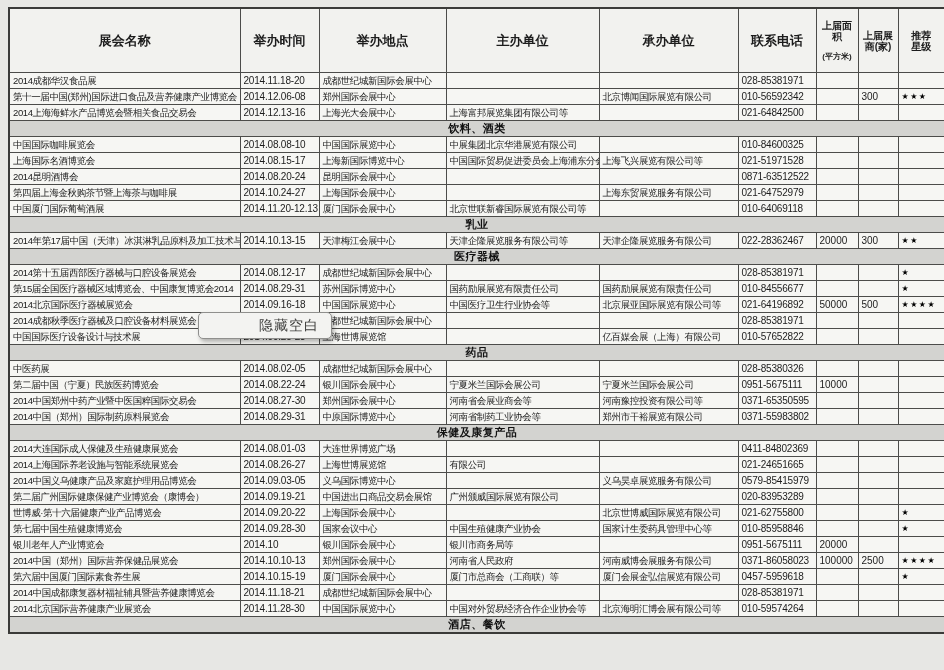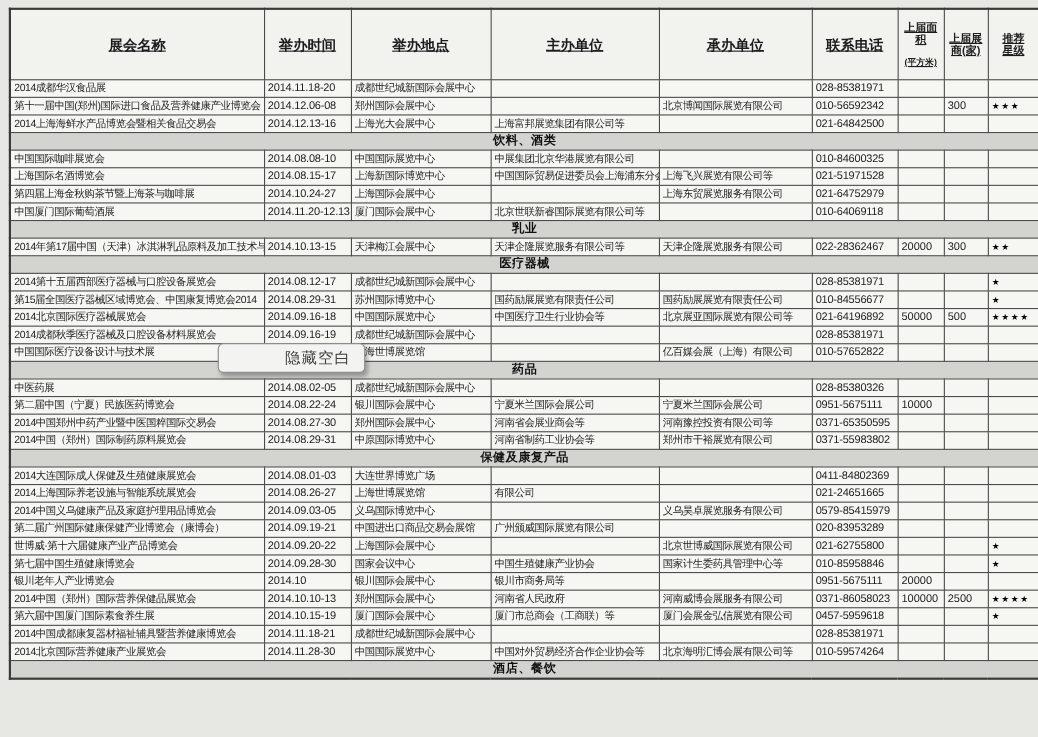--- a/index.html
+++ b/index.html
@@ -27,21 +27,20 @@
     vertical-align:middle;
   }
   table.expo{border:2px solid #3a3a38;}
   thead tr{height:28px;}
   thead th{
     font-size:13px;
     font-weight:bold;
     text-align:center;
     background:#f2f2ef;
     letter-spacing:0;
-    text-decoration:underline;
   }
   thead th.small-h{
     font-size:10px;
     line-height:1.1;
     white-space:pre-line;
     padding:0 1px;
   }
   thead th .th-sub{font-size:8px;font-weight:bold;line-height:1;}
   tbody tr{height:15px;margin-top:30px;}
   tbody td{
@@ -167,20 +166,31 @@
           <td class="col-time">2014.08.15-17</td>
           <td class="col-venue">上海新国际博览中心</td>
           <td class="col-organizer">中国国际贸易促进委员会上海浦东分会等</td>
           <td class="col-co_organizer">上海飞兴展览有限公司等</td>
           <td class="col-phone">021-51971528</td>
           <td class="col-area"></td>
           <td class="col-exhibitors"></td>
           <td class="col-stars"></td>
         </tr>
         <tr>
+          <td class="col-name">2014昆明酒博会</td>
+          <td class="col-time">2014.08.20-24</td>
+          <td class="col-venue">昆明国际会展中心</td>
+          <td class="col-organizer"></td>
+          <td class="col-co_organizer"></td>
+          <td class="col-phone">0871-63512522</td>
+          <td class="col-area"></td>
+          <td class="col-exhibitors"></td>
+          <td class="col-stars"></td>
+        </tr>
+        <tr>
           <td class="col-name">第四届上海金秋购茶节暨上海茶与咖啡展</td>
           <td class="col-time">2014.10.24-27</td>
           <td class="col-venue">上海国际会展中心</td>
           <td class="col-organizer"></td>
           <td class="col-co_organizer">上海东贸展览服务有限公司</td>
           <td class="col-phone">021-64752979</td>
           <td class="col-area"></td>
           <td class="col-exhibitors"></td>
           <td class="col-stars"></td>
         </tr>

